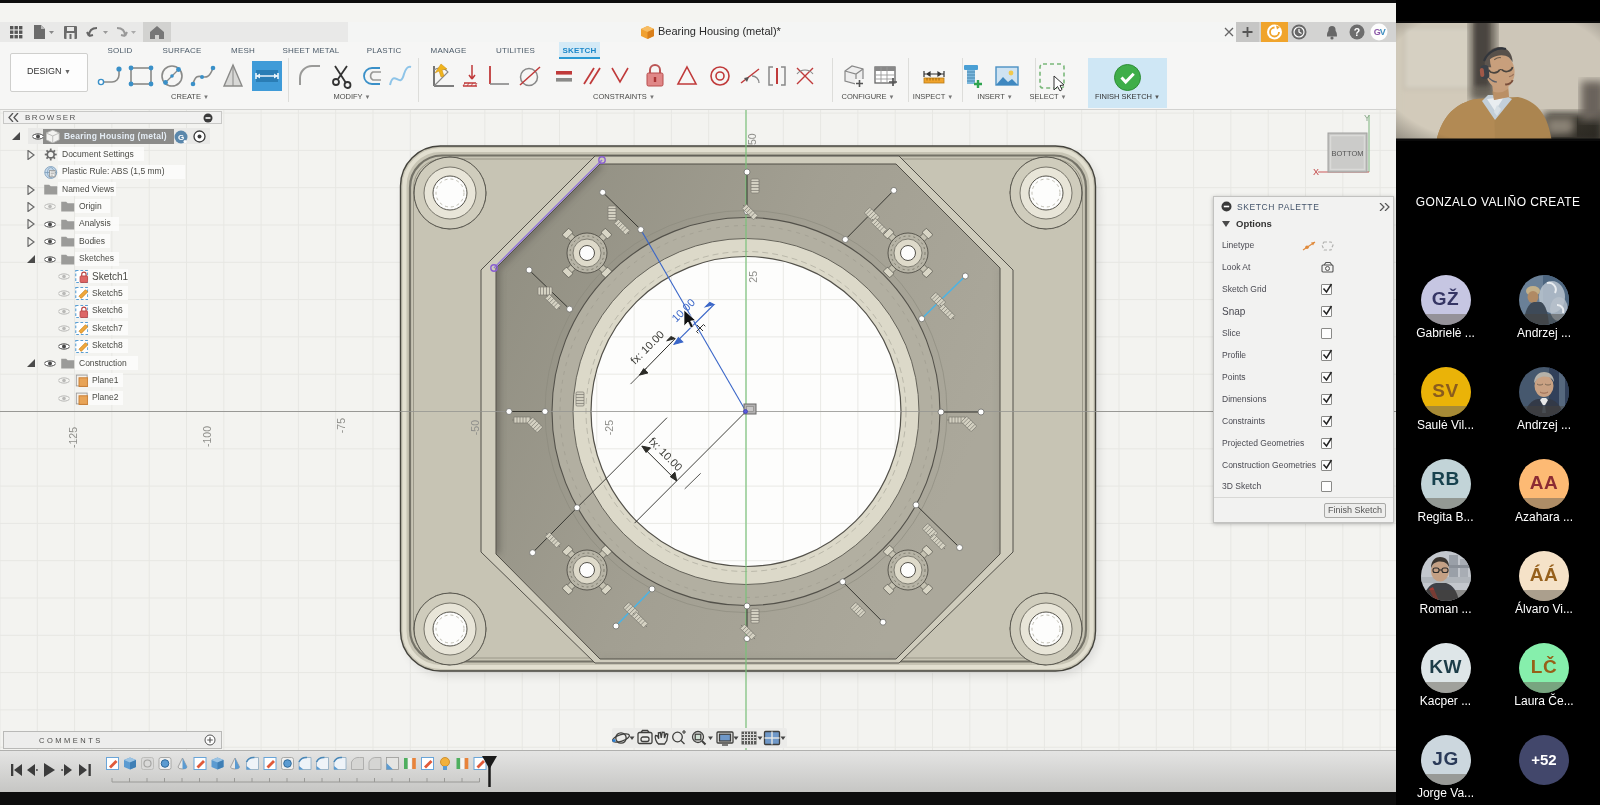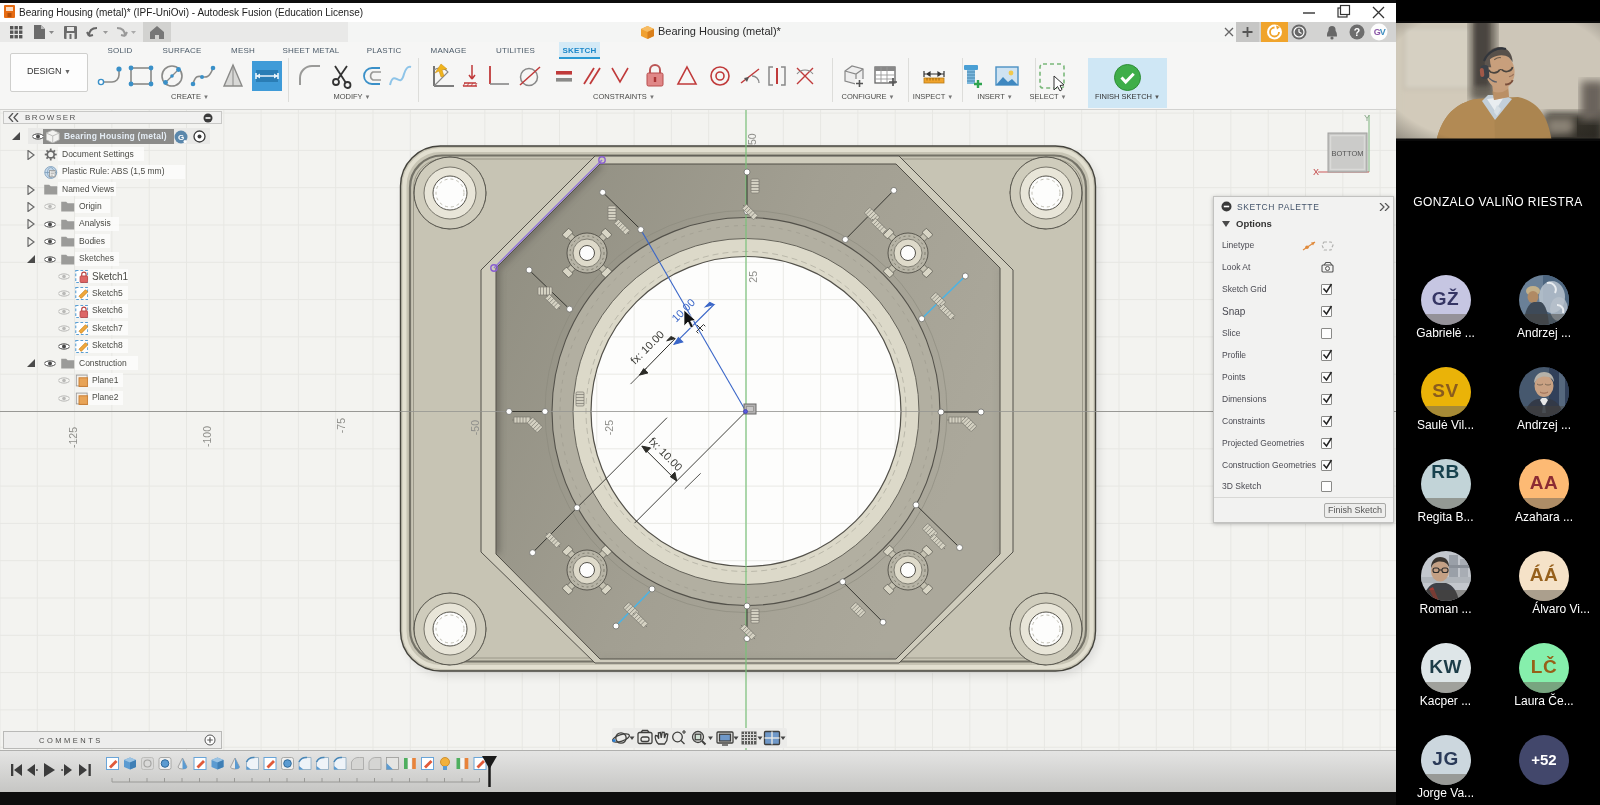--- a/index.html
+++ b/index.html
@@ -2,34 +2,20 @@
 <html><head><meta charset="utf-8"><style>
 *{margin:0;padding:0;box-sizing:border-box}
 body{font-family:"Liberation Sans",sans-serif;background:#000;width:1600px;height:805px;overflow:hidden}
 #root{position:relative;width:1600px;height:805px;background:#000;overflow:hidden}
 #win{position:absolute;left:0;top:0;width:1396px;height:805px;background:#f4f4f1}
 .abs{position:absolute}
 </style></head><body>
 <div id="root">
     <div id="win">
 <div class="abs" style="left:0;top:0;width:1396px;height:3px;background:#0d0d0d"></div>
-<div class="abs" style="left:0;top:3px;width:1396px;height:19px;background:#ffffff">
-<svg class="abs" style="left:4px;top:2px" width="13" height="14">
-          <rect x="0" y="0" width="11" height="13" rx="1" fill="#e66b12"></rect>
-          <rect x="2" y="2" width="7" height="4" fill="#f9ddc6"></rect>
-          <rect x="3.5" y="8" width="4" height="4" fill="#b44f08"></rect>
-        </svg>
-<div class="abs" style="left:19px;top:3.5px;font-size:10px;color:#1d1d1d">Bearing Housing (metal)* (IPF-UniOvi) - Autodesk Fusion (Education License)</div>
-<svg class="abs" style="left:1295px;top:0" width="101" height="19">
-          <line x1="8" y1="10" x2="20" y2="10" stroke="#333" stroke-width="1.4"></line>
-          <rect x="43" y="5" width="9" height="9" fill="none" stroke="#333" stroke-width="1.2"></rect>
-          <rect x="45.5" y="2.5" width="9" height="9" fill="#fff" stroke="#333" stroke-width="1.2"></rect>
-          <path d="M78,4 L89,15 M89,4 L78,15" stroke="#333" stroke-width="1.3"></path>
-        </svg>
-</div>
 <div class="abs" style="left:0;top:22px;width:1396px;height:20px;background:#d3d3d2">
 <div class="abs" style="left:0;top:0;width:348px;height:20px;background:#e9e9e8"></div>
 <div class="abs" style="left:348px;top:0;width:889px;height:20px;background:#f4f5f4"></div>
 <svg class="abs" style="left:0;top:0" width="348" height="20">
 <g fill="#555">
             <rect x="10" y="4" width="3.4" height="3.4"></rect>
             <rect x="14.5" y="4" width="3.4" height="3.4"></rect>
             <rect x="19" y="4" width="3.4" height="3.4"></rect>
             <rect x="10" y="8.5" width="3.4" height="3.4"></rect>
             <rect x="14.5" y="8.5" width="3.4" height="3.4"></rect>
@@ -1128,21 +1114,21 @@
 <path d="M100,38 q4,-2 7,-1" stroke="#6a5a4a" stroke-width="1" fill="none"></path>
 </g>
 <rect x="85" y="44" width="8" height="14" rx="3.5" fill="#3c4148" transform="rotate(-6 89 51)"></rect>
 <rect x="84" y="47" width="4" height="9" rx="2" fill="#a05848" transform="rotate(-6 86 51)"></rect>
 <path d="M88,40 C92,30 102,26 110,28" fill="none" stroke="#32363c" stroke-width="2.2"></path>
 <path d="M93,57 q4,4 8,4" stroke="#5a5e66" stroke-width="1.2" fill="none"></path>
 <rect width="204" height="120" fill="url(#vign)"></rect>
 <rect x="0" y="0" width="204" height="2" fill="#0a0a0a"></rect>
 <rect x="0" y="117.5" width="204" height="2.5" fill="#0a0a0a"></rect>
 </svg>
-<div class="abs" style="left:0;top:195px;width:204px;text-align:center;font-size:12px;letter-spacing:0.4px;color:#fff">GONZALO VALIÑO RIESTRA</div>
+<div class="abs" style="left:0;top:195px;width:204px;text-align:center;font-size:12px;letter-spacing:0.4px;color:#fff">GONZALO VALIÑO CREATE</div>
 <div class="abs" style="left:24.5px;top:275px;width:50px;height:50px;border-radius:50%;background:#c6c6e2;overflow:hidden">
         <div style="width:100%;text-align:center;margin-top:13px;font-size:19px;font-weight:600;color:#353564;letter-spacing:0.5px">GŽ</div>
         <div style="position:absolute;left:0;bottom:0;width:100%;height:11px;background:rgba(110,104,92,0.55)"></div>
       </div>
 <div class="abs" style="left:3.5px;top:326px;width:92px;text-align:center;font-size:12px;color:#fff;white-space:nowrap">Gabrielė ...</div>
 <div class="abs" style="left:123px;top:275px;width:50px;height:50px;border-radius:50%;overflow:hidden"><svg width="50" height="50" viewBox="0 0 50 50">
           <rect width="50" height="50" fill="#6a8097"></rect>
           <rect x="24" y="0" width="26" height="50" fill="#4d6680"></rect>
           <ellipse cx="33" cy="22" rx="13" ry="16" fill="#bfc9d3" opacity="0.8"></ellipse>
           <ellipse cx="40" cy="34" rx="9" ry="12" fill="#b8c2cc" opacity="0.8"></ellipse>
@@ -1164,21 +1150,21 @@
           <path d="M5,50 C7,38 13,33 19,32 L31,32 C38,34 43,40 45,50 Z" fill="#333a48"></path>
           <path d="M21,33 L25,40 L29,33 L27,31 L23,31 Z" fill="#e8e8e8"></path>
           <path d="M24,38 L26,38 L27,46 L23,46 Z" fill="#4a5668"></path>
           <ellipse cx="25" cy="19" rx="9.5" ry="11" fill="#c9a183"></ellipse>
           <path d="M15,16 C15,8 21,5 25,5 C31,5 35,9 35,15 L33,12 C29,8 19,9 17,14 Z" fill="#b5b1a9"></path>
           <path d="M18,17 a4,3 0 0 0 6,0 M26,17 a4,3 0 0 0 6,0" stroke="#6a5a4a" stroke-width="0.8" fill="none"></path>
           <path d="M21,25 a5,3 0 0 0 8,0" stroke="#9a6a52" stroke-width="1" fill="none"></path>
         </svg><div style="position:absolute;left:0;bottom:0;width:100%;height:11px;background:rgba(70,66,58,0.45)"></div></div>
 <div class="abs" style="left:102px;top:418px;width:92px;text-align:center;font-size:12px;color:#fff;white-space:nowrap">Andrzej ...</div>
 <div class="abs" style="left:24.5px;top:459px;width:50px;height:50px;border-radius:50%;background:#c2d4d8;overflow:hidden">
-        <div style="width:100%;text-align:center;margin-top:2px;font-size:19px;font-weight:600;color:#17424e;letter-spacing:0.5px">RB</div>
+        <div style="width:100%;text-align:center;margin-top:9px;font-size:19px;font-weight:600;color:#17424e;letter-spacing:0.5px">RB</div>
         <div style="position:absolute;left:0;bottom:0;width:100%;height:11px;background:rgba(110,104,92,0.55)"></div>
       </div>
 <div class="abs" style="left:3.5px;top:510px;width:92px;text-align:center;font-size:12px;color:#fff;white-space:nowrap">Regita B...</div>
 <div class="abs" style="left:123px;top:459px;width:50px;height:50px;border-radius:50%;background:#fdba74;overflow:hidden">
         <div style="width:100%;text-align:center;margin-top:13px;font-size:19px;font-weight:600;color:#8c2b33;letter-spacing:0.5px">AA</div>
         <div style="position:absolute;left:0;bottom:0;width:100%;height:11px;background:rgba(110,104,92,0.55)"></div>
       </div>
 <div class="abs" style="left:102px;top:510px;width:92px;text-align:center;font-size:12px;color:#fff;white-space:nowrap">Azahara ...</div>
 <div class="abs" style="left:24.5px;top:551px;width:50px;height:50px;border-radius:50%;overflow:hidden"><svg width="50" height="50" viewBox="0 0 50 50">
           <rect width="50" height="50" fill="#c3c7cd"></rect>
@@ -1192,21 +1178,21 @@
           <path d="M10,17 C10,9 15,6 19,6 C25,6 28,10 28,16 L26,13 C22,9 13,10 11,15 Z" fill="#3a342e"></path>
           <rect x="12" y="17" width="6" height="4.5" rx="2" fill="none" stroke="#2a2a2a" stroke-width="1.1"></rect>
           <rect x="21" y="17" width="6" height="4.5" rx="2" fill="none" stroke="#2a2a2a" stroke-width="1.1"></rect>
           <line x1="18" y1="19" x2="21" y2="19" stroke="#2a2a2a" stroke-width="1"></line>
         </svg><div style="position:absolute;left:0;bottom:0;width:100%;height:11px;background:rgba(70,66,58,0.45)"></div></div>
 <div class="abs" style="left:3.5px;top:602px;width:92px;text-align:center;font-size:12px;color:#fff;white-space:nowrap">Roman ...</div>
 <div class="abs" style="left:123px;top:551px;width:50px;height:50px;border-radius:50%;background:#f5e2c8;overflow:hidden">
         <div style="width:100%;text-align:center;margin-top:13px;font-size:19px;font-weight:600;color:#96601c;letter-spacing:0.5px">ÁÁ</div>
         <div style="position:absolute;left:0;bottom:0;width:100%;height:11px;background:rgba(110,104,92,0.55)"></div>
       </div>
-<div class="abs" style="left:102px;top:602px;width:92px;text-align:right;font-size:12px;color:#fff;white-space:nowrap">Álvaro Vi...</div>
+<div class="abs" style="left:102px;top:602px;width:92px;text-align:center;font-size:12px;color:#fff;white-space:nowrap">Álvaro Vi...</div>
 <div class="abs" style="left:24.5px;top:643px;width:50px;height:50px;border-radius:50%;background:#dee6e8;overflow:hidden">
         <div style="width:100%;text-align:center;margin-top:13px;font-size:19px;font-weight:600;color:#1c3c48;letter-spacing:0.5px">KW</div>
         <div style="position:absolute;left:0;bottom:0;width:100%;height:11px;background:rgba(110,104,92,0.55)"></div>
       </div>
 <div class="abs" style="left:3.5px;top:694px;width:92px;text-align:center;font-size:12px;color:#fff;white-space:nowrap">Kacper ...</div>
 <div class="abs" style="left:123px;top:643px;width:50px;height:50px;border-radius:50%;background:#86efac;overflow:hidden">
         <div style="width:100%;text-align:center;margin-top:13px;font-size:19px;font-weight:600;color:#966018;letter-spacing:0.5px">LČ</div>
         <div style="position:absolute;left:0;bottom:0;width:100%;height:11px;background:rgba(110,104,92,0.55)"></div>
       </div>
 <div class="abs" style="left:102px;top:694px;width:92px;text-align:center;font-size:12px;color:#fff;white-space:nowrap">Laura Če...</div>

